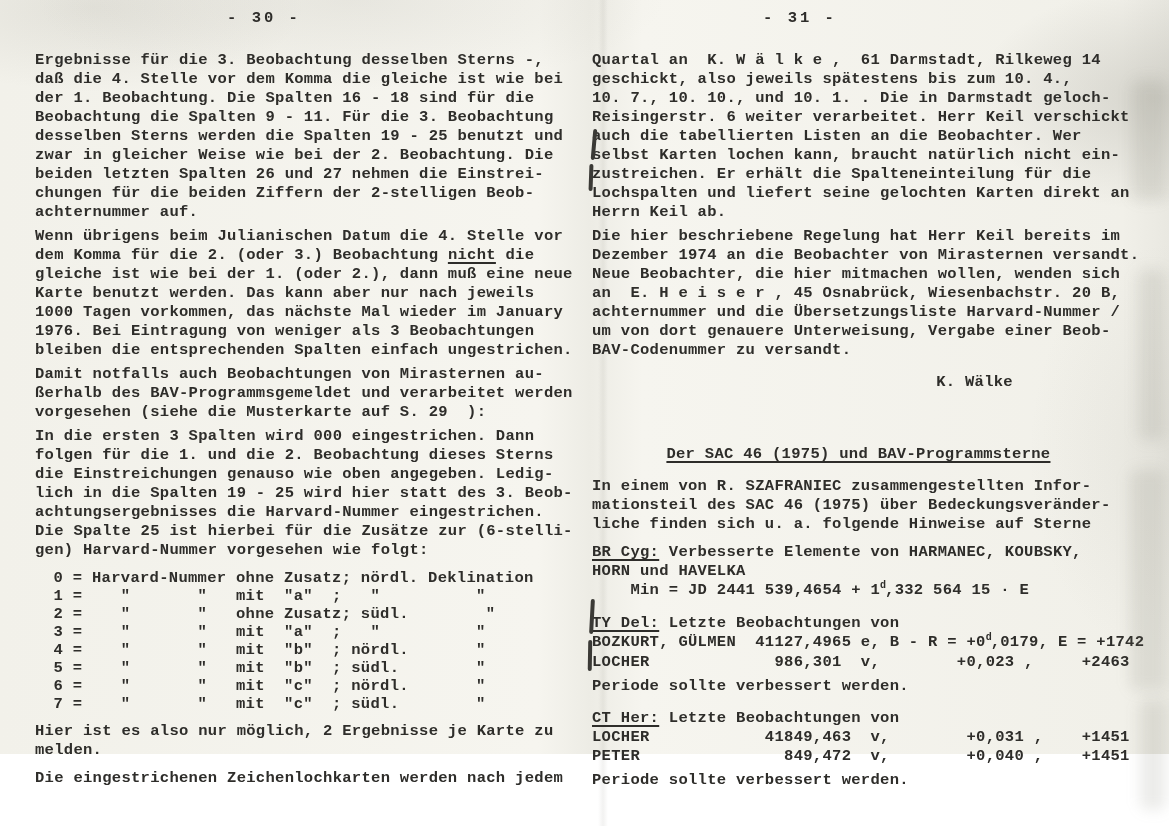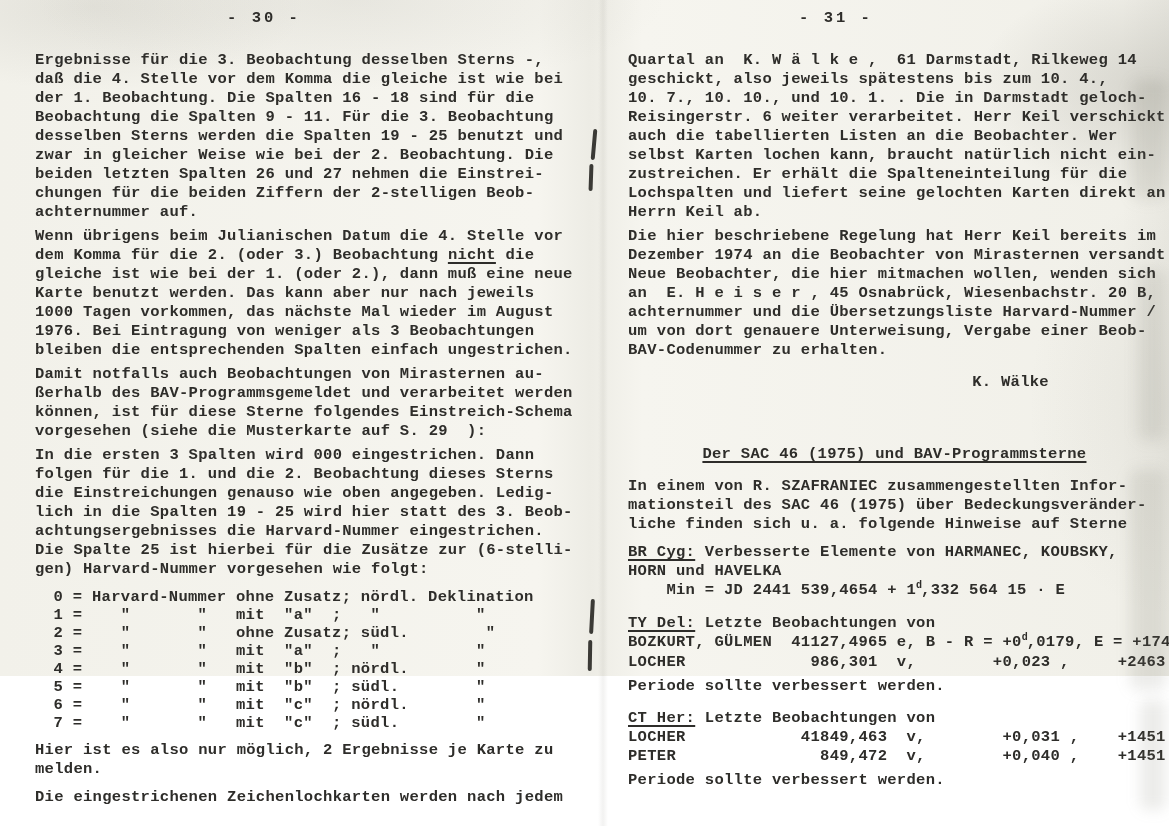--- a/index.html
+++ b/index.html
@@ -1,32 +1,32 @@
 <!DOCTYPE html>
 <html><head>
 <meta charset="utf-8">
 <style>
   html,body{margin:0;padding:0;}
   body{
     width:1169px;height:826px;overflow:hidden;
     font-family:"Liberation Mono","DejaVu Sans Mono",monospace;
   }
   .sheet{
-    position:relative;width:1169px;height:676px;
+    position:relative;width:1169px;height:754px;
     background:
       radial-gradient(ellipse 260px 160px at 99% 13%, rgba(140,138,128,.28), transparent 70%),
       radial-gradient(ellipse 420px 120px at 30% 0%, rgba(170,168,158,.18), transparent 75%),
       radial-gradient(ellipse 200px 300px at 100% 60%, rgba(150,148,138,.12), transparent 70%),
       radial-gradient(ellipse 300px 120px at 8% 1%, rgba(160,158,148,.20), transparent 70%),
       linear-gradient(90deg,#f2f1ea 0%,#f6f5ef 46%,#edece5 50.5%,#f6f5ef 55%,#f1f0e9 96%,#e9e8e1 100%);
   }
   .page{position:absolute;top:0;color:#2e2d2a;font-size:15.5px;line-height:19px;
         letter-spacing:.3px;font-weight:bold;}
   .page-left{left:35px;width:562px;}
-  .page-right{left:628px;width:536px;}
+  .page-right{left:592px;width:536px;}
   .pg-header{text-align:center;padding-top:9px;letter-spacing:3px;}
   .page-left .pg-header{transform:translateX(-52px);}
   .page-right .pg-header{transform:translateX(-60px);}
   .content{padding-top:16px;}
   .blk{margin-top:5px;}
   .blk.gap0{margin-top:7px;}
   .blk.gap-sm{margin-top:9px;}
   .blk.gap-md{margin-top:5px;}
   .blk.gap-lg{margin-top:13px;}
   .blk.gap-xxl{margin-top:53px;}
@@ -70,28 +70,27 @@
           <div class="tline"><span>zwar in gleicher Weise wie bei der 2. Beobachtung. Die</span></div>
           <div class="tline"><span>beiden letzten Spalten 26 und 27 nehmen die Einstrei-</span></div>
           <div class="tline"><span>chungen für die beiden Ziffern der 2-stelligen Beob-</span></div>
           <div class="tline"><span>achternummer auf.</span></div>
         </div>
         <div class="blk gap-md">
           <div class="tline"><span>Wenn übrigens beim Julianischen Datum die 4. Stelle vor</span></div>
           <div class="tline"><span>dem Komma für die 2. (oder 3.) Beobachtung </span><span class="u">nicht</span><span> die</span></div>
           <div class="tline"><span>gleiche ist wie bei der 1. (oder 2.), dann muß eine neue</span></div>
           <div class="tline"><span>Karte benutzt werden. Das kann aber nur nach jeweils</span></div>
-          <div class="tline"><span>1000 Tagen vorkommen, das nächste Mal wieder im August</span></div>
+          <div class="tline"><span>1000 Tagen vorkommen, das nächste Mal wieder im January</span></div>
           <div class="tline"><span>1976. Bei Eintragung von weniger als 3 Beobachtungen</span></div>
           <div class="tline"><span>bleiben die entsprechenden Spalten einfach ungestrichen.</span></div>
         </div>
         <div class="blk gap-md">
           <div class="tline"><span>Damit notfalls auch Beobachtungen von Mirasternen au-</span></div>
           <div class="tline"><span>ßerhalb des BAV-Programmsgemeldet und verarbeitet werden</span></div>
-          <div class="tline"><span>können, ist für diese Sterne folgendes Einstreich-Schema</span></div>
           <div class="tline"><span>vorgesehen (siehe die Musterkarte auf S. 29  ):</span></div>
         </div>
         <div class="blk gap-md">
           <div class="tline"><span>In die ersten 3 Spalten wird 000 eingestrichen. Dann</span></div>
           <div class="tline"><span>folgen für die 1. und die 2. Beobachtung dieses Sterns</span></div>
           <div class="tline"><span>die Einstreichungen genauso wie oben angegeben. Ledig-</span></div>
           <div class="tline"><span>lich in die Spalten 19 - 25 wird hier statt des 3. Beob-</span></div>
           <div class="tline"><span>achtungsergebnisses die Harvard-Nummer eingestrichen.</span></div>
           <div class="tline"><span>Die Spalte 25 ist hierbei für die Zusätze zur (6-stelli-</span></div>
           <div class="tline"><span>gen) Harvard-Nummer vorgesehen wie folgt:</span></div>
@@ -130,21 +129,21 @@
           <div class="tline"><span>Lochspalten und liefert seine gelochten Karten direkt an</span></div>
           <div class="tline"><span>Herrn Keil ab.</span></div>
         </div>
         <div class="blk gap-md">
           <div class="tline"><span>Die hier beschriebene Regelung hat Herr Keil bereits im</span></div>
           <div class="tline"><span>Dezember 1974 an die Beobachter von Mirasternen versandt.</span></div>
           <div class="tline"><span>Neue Beobachter, die hier mitmachen wollen, wenden sich</span></div>
           <div class="tline"><span>an  E. H e i s e r , 45 Osnabrück, Wiesenbachstr. 20 B,</span></div>
           <div class="tline"><span>achternummer und die Übersetzungsliste Harvard-Nummer /</span></div>
           <div class="tline"><span>um von dort genauere Unterweisung, Vergabe einer Beob-</span></div>
-          <div class="tline"><span>BAV-Codenummer zu erhalten.</span></div>
+          <div class="tline"><span>BAV-Codenummer zu versandt.</span></div>
         </div>
         <div class="blk gap-lg sig">
           <div class="tline"><span>K. Wälke</span></div>
         </div>
         <div class="blk gap-xxl heading">
           <div class="tline"><span class="u">Der SAC 46 (1975) und BAV-Programmsterne</span></div>
         </div>
         <div class="blk gap-lg">
           <div class="tline"><span>In einem von R. SZAFRANIEC zusammengestellten Infor-</span></div>
           <div class="tline"><span>mationsteil des SAC 46 (1975) über Bedeckungsveränder-</span></div>

